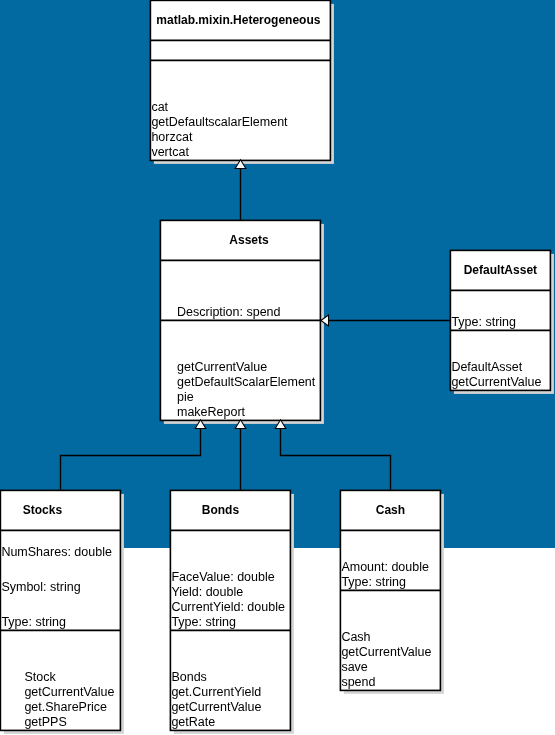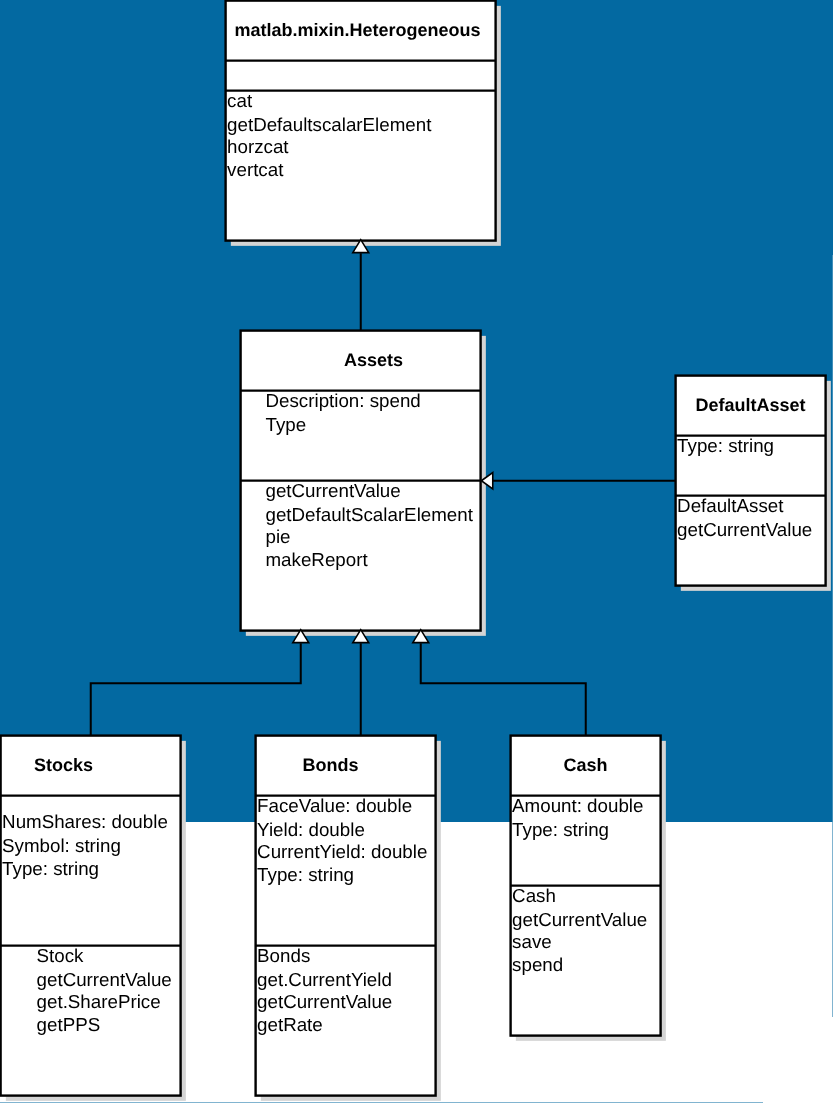--- a/index.html
+++ b/index.html
@@ -18,42 +18,42 @@
   .box-divider{stroke:#000000;stroke-width:1.6;shape-rendering:geometricPrecision;}
   .conn-line{stroke:#000000;stroke-width:1.35;fill:none;shape-rendering:geometricPrecision;}
   .arrow-head{stroke:#000000;stroke-width:1.05;fill:#ffffff;stroke-linejoin:miter;
               shape-rendering:geometricPrecision;}
 
   .umlbox{position:absolute;z-index:2;transform:translateZ(0);}
   .title{position:absolute;left:0;right:0;top:0;
          font-weight:bold;font-size:12px;text-align:center;}
   .rows{position:absolute;left:0;right:0;padding-left:1px;
         font-size:12.5px;line-height:15.2px;
-        display:flex;flex-direction:column;justify-content:flex-start;}
+        display:flex;flex-direction:column;justify-content:flex-end;}
   .rows > div{white-space:nowrap;}
 
   
   #box-heterogeneous{left:150.4px;top:0.4px;width:180px;height:160px;}
   #box-heterogeneous .title{height:40px;line-height:40px;padding-right:4px;}
   #box-heterogeneous .props{top:40px;height:20px;}
   #box-heterogeneous .methods{top:60px;height:100px;}
 
   #box-assets{left:176px;top:220.4px;width:160px;height:200px;}
   #box-assets .title{height:40px;line-height:40px;padding-right:14px;}
   #box-assets .props{top:40px;height:60px;}
   #box-assets .methods{top:100px;height:100px;}
 
   #box-defaultasset{left:450.4px;top:250.4px;width:100px;height:140px;}
   #box-defaultasset .title{height:40px;line-height:40px;}
   #box-defaultasset .props{top:40px;height:40px;}
   #box-defaultasset .methods{top:80px;height:60px;}
 
   #box-stocks{left:0.4px;top:490.4px;width:120px;height:240px;}
   #box-stocks .title{height:40px;line-height:40px;padding-right:36px;}
-  #box-stocks .props{top:51px;height:100px;}
+  #box-stocks .props{top:40px;height:100px;gap:20px;}
   #box-stocks .methods{top:140px;height:100px;padding-left:24px;}
 
   #box-bonds{left:170.4px;top:490.4px;width:120px;height:240px;}
   #box-bonds .title{height:40px;line-height:40px;padding-right:20px;}
   #box-bonds .props{top:40px;height:100px;}
   #box-bonds .methods{top:140px;height:100px;}
 
   #box-cash{left:340.4px;top:490.4px;width:100px;height:200px;border-radius:20px;}
   #box-cash .title{height:40px;line-height:40px;}
   #box-cash .props{top:40px;height:60px;}
@@ -125,21 +125,20 @@
       <div>getDefaultscalarElement</div>
       <div>horzcat</div>
       <div>vertcat</div>
     </div>
   </div>
 
   <div class="umlbox" id="box-assets">
     <div class="title">Assets</div>
     <div class="rows props">
       <div>Description: spend</div>
-      <div>Type</div>
     </div>
     <div class="rows methods">
       <div>getCurrentValue</div>
       <div>getDefaultScalarElement</div>
       <div>pie</div>
       <div>makeReport</div>
     </div>
   </div>
 
   <div class="umlbox" id="box-defaultasset">

